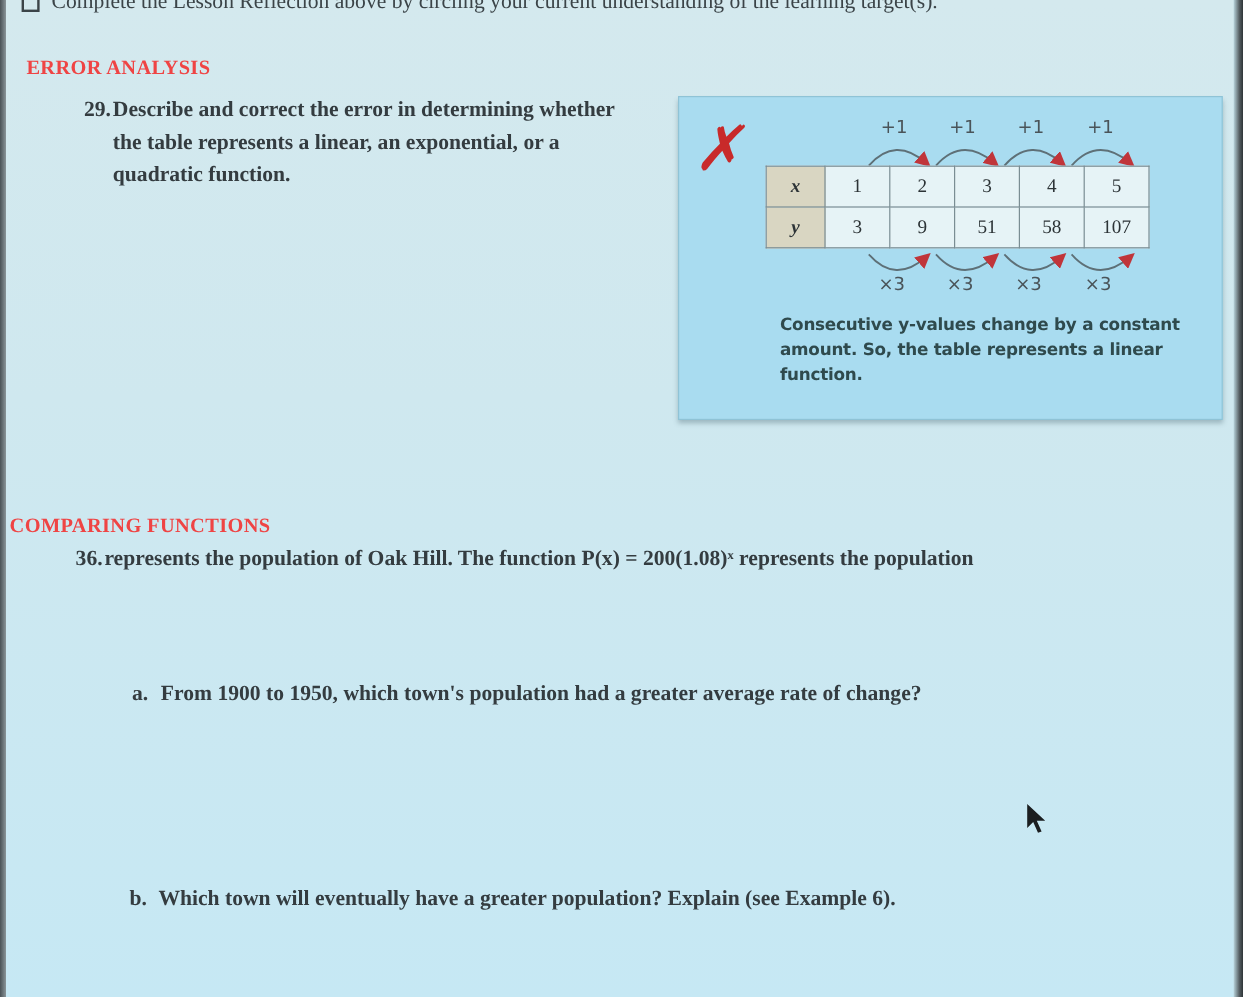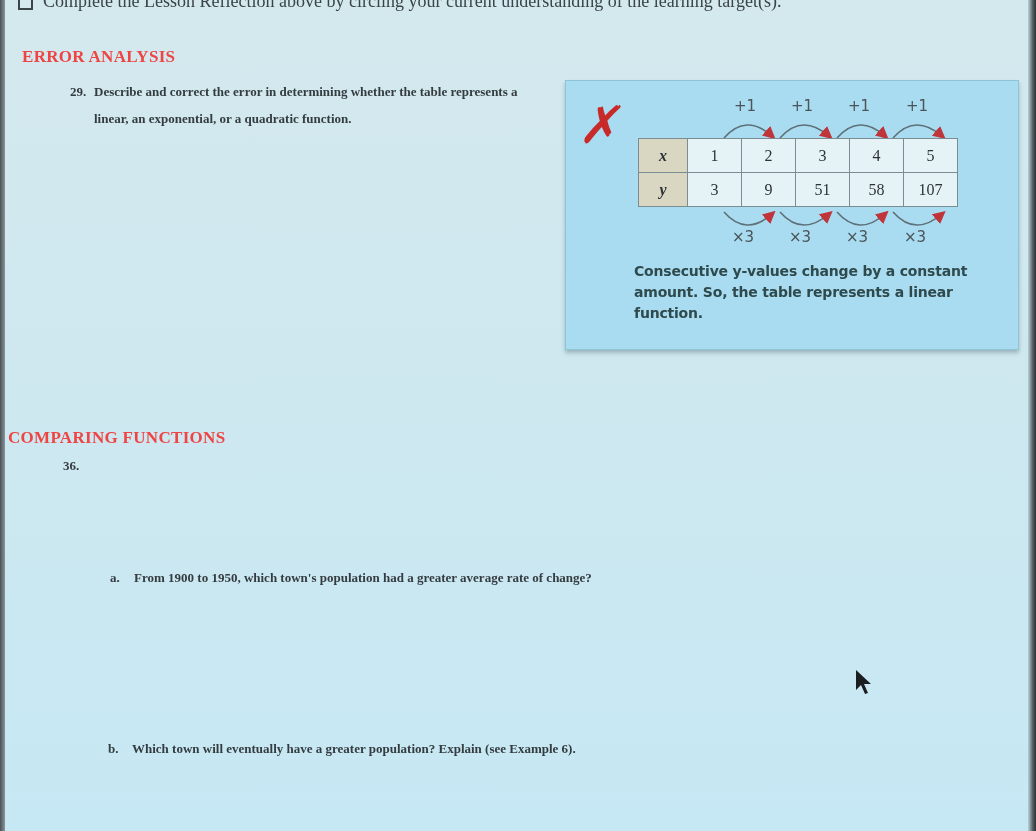--- a/index.html
+++ b/index.html
@@ -22,21 +22,21 @@
   }
   .top-line .checkbox {
     display: inline-block; width: 11px; height: 11px; border: 2px solid #3b4448;
     vertical-align: middle; margin-right: 10px;
   }
   .section-heading {
     position: absolute; font-weight: bold; font-size: 17px; letter-spacing: 0.3px;
     font-family: "Liberation Serif", serif; color: #ef4444;
   }
   .prompt {
-    position: absolute; font-size: 13px; line-height: 27px;
+    position: absolute; font-size: 18px; line-height: 27px;
     font-family: "Liberation Serif", serif; font-weight: bold; color: #343c40;
   }
   .prompt .num { position: absolute; left: 0; top: 0; }
   .prompt .text { margin-left: 24px; display: block; }
 
   .error-box {
     position: absolute; left: 565px; top: 80px; width: 452px; height: 268px;
     background: #a9dcf0; border: 1px solid #8fc3d6;
     box-shadow: 0 3px 4px rgba(60,90,100,0.35);
   }
@@ -56,21 +56,21 @@
   }
   .ftable td.hdr {
     background: #d9d6c2; width: 48px; font-style: italic; font-weight: bold;
   }
   .arcs { position: absolute; left: 0; top: 0; }
   .arc-label {
     position: absolute; font-size: 15px; color: #4a5459;
     font-family: "DejaVu Sans", sans-serif; white-space: nowrap;
   }
   .handwritten {
-    position: absolute; left: 68px; top: 180px; width: 340px;
+    position: absolute; left: 84px; top: 180px; width: 340px;
     font-family: "DejaVu Sans", sans-serif; font-size: 14px; line-height: 21px;
     color: #2f4a4d; font-weight: bold; letter-spacing: -0.2px;
   }
   .cursor { position: absolute; left: 854px; top: 668px; }
 </style>
 </head>
 <body>
 
 <div class="left-edge"></div>
 <div class="right-edge"></div>
@@ -138,20 +138,21 @@
   <span class="arc-label" style="left:280px; top:147px;">×3</span>
   <span class="arc-label" style="left:338px; top:147px;">×3</span>
 
   <div class="handwritten">Consecutive y-values change by a constant amount. So, the table represents a linear function.</div>
 </div>
 
 <div class="section-heading" style="left:8px; top:428px;">COMPARING FUNCTIONS</div>
 
 <div class="prompt" style="left:63px; top:452px; width:960px;">
   <span class="num">36.</span>
+  <span class="text">represents the population of Oak Hill. The function P(x) = 200(1.08)ˣ represents the population</span>
 </div>
 
 <div class="prompt" style="left:110px; top:564px; width:900px;">
   <span class="num">a.</span>
   <span class="text">From 1900 to 1950, which town's population had a greater average rate of change?</span>
 </div>
 
 <div class="prompt" style="left:108px; top:735px; width:900px;">
   <span class="num">b.</span>
   <span class="text">Which town will eventually have a greater population? Explain (see Example 6).</span>

